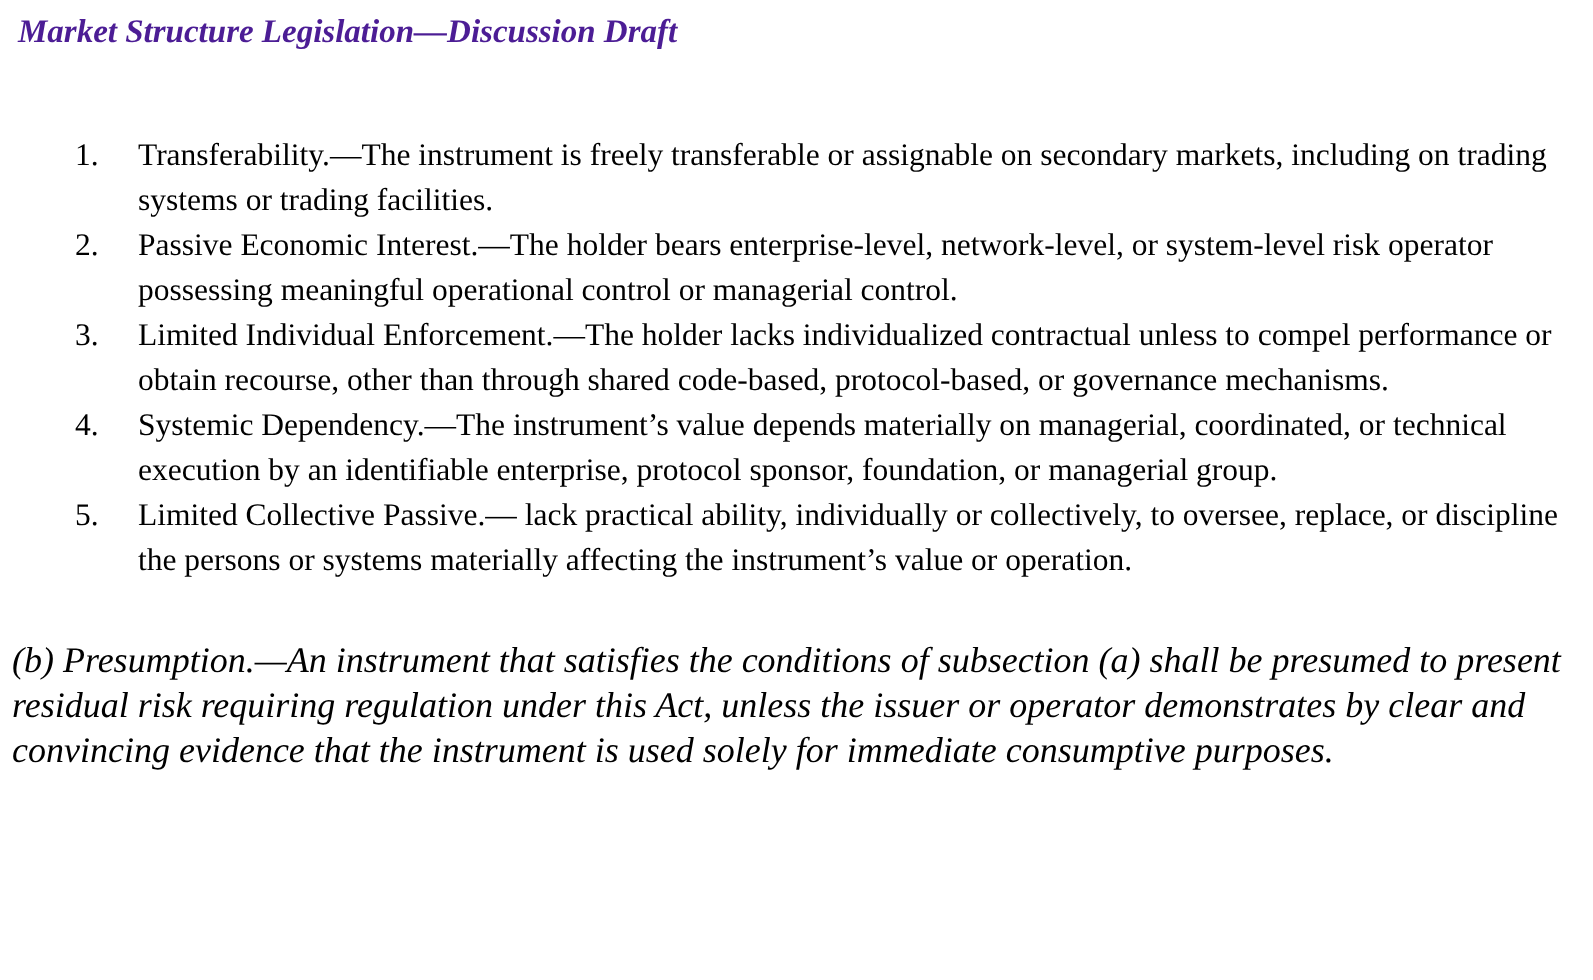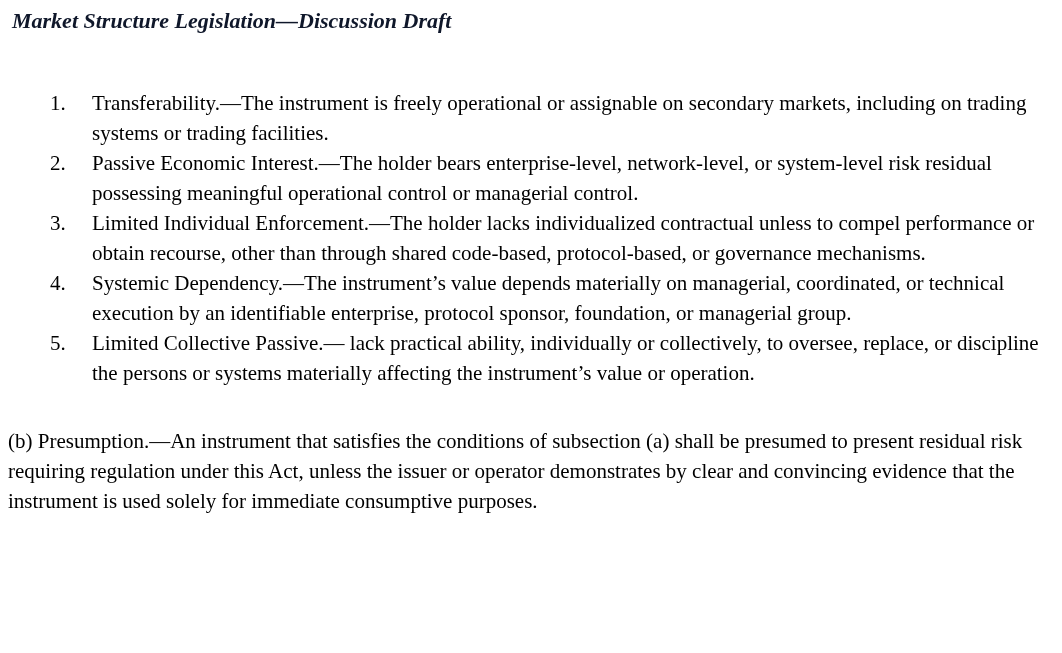--- a/index.html
+++ b/index.html
@@ -14,21 +14,21 @@
   .page {
     width: 1062px;
     height: 653px;
     padding: 8px 8px 0 8px;
     background: #ffffff;
   }
   .doc-title {
     font-size: 22px;
     font-weight: bold;
     font-style: italic;
-    color: #0f172a;
+    color: #4c1d95;
     line-height: 26px;
     padding-left: 4px;
   }
   .criteria-list {
     margin-top: 54px;
     padding-left: 42px;
     list-style: none;
   }
   .list-row {
     display: flex;
@@ -38,41 +38,42 @@
   .num {
     flex: 0 0 42px;
     width: 42px;
   }
   .item-text {
     flex: 1;
     padding-right: 14px;
   }
   .para-b {
     margin-top: 38px;
-    font-size: 21px;
+    font-size: 24px;
     line-height: 30px;
+    font-style: italic;
   }
 </style>
 </head>
 <body>
 
 <div class="page">
 
   <h1 class="doc-title">Market Structure Legislation—Discussion Draft</h1>
 
   <div class="criteria-list">
 
     <div class="list-row">
       <span class="num">1.</span>
-      <span class="item-text">Transferability.—The instrument is freely operational or assignable on secondary markets, including on trading systems or trading facilities.</span>
+      <span class="item-text">Transferability.—The instrument is freely transferable or assignable on secondary markets, including on trading systems or trading facilities.</span>
     </div>
 
     <div class="list-row">
       <span class="num">2.</span>
-      <span class="item-text">Passive Economic Interest.—The holder bears enterprise-level, network-level, or system-level risk residual possessing meaningful operational control or managerial control.</span>
+      <span class="item-text">Passive Economic Interest.—The holder bears enterprise-level, network-level, or system-level risk operator possessing meaningful operational control or managerial control.</span>
     </div>
 
     <div class="list-row">
       <span class="num">3.</span>
       <span class="item-text">Limited Individual Enforcement.—The holder lacks individualized contractual unless to compel performance or obtain recourse, other than through shared code-based, protocol-based, or governance mechanisms.</span>
     </div>
 
     <div class="list-row">
       <span class="num">4.</span>
       <span class="item-text">Systemic Dependency.—The instrument’s value depends materially on managerial, coordinated, or technical execution by an identifiable enterprise, protocol sponsor, foundation, or managerial group.</span>

